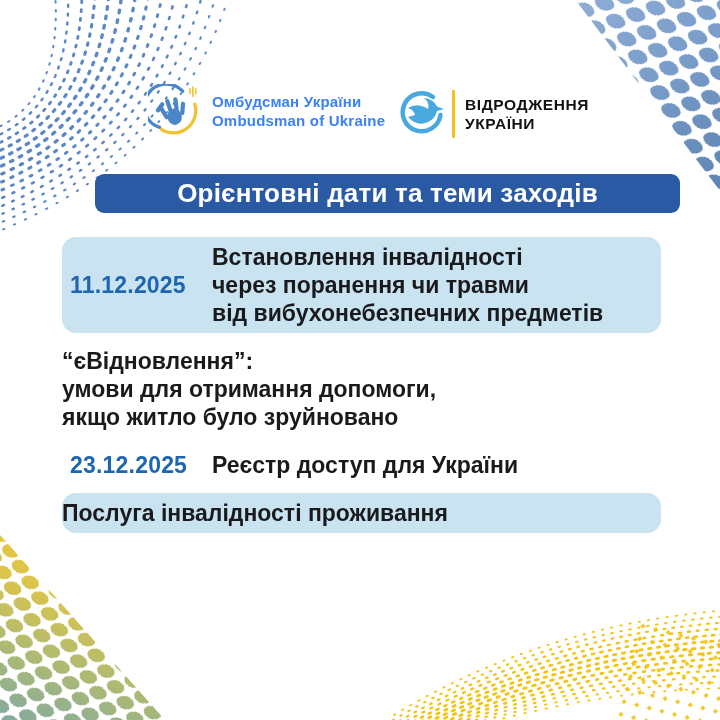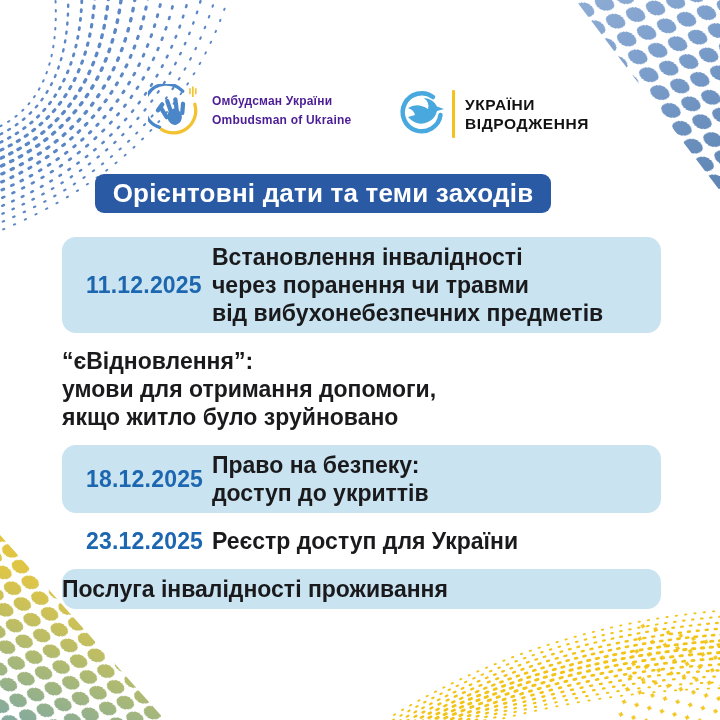--- a/index.html
+++ b/index.html
@@ -47,36 +47,36 @@
     mask-position:0 0,14.5px 11.5px;
   }
   .grid-dots-br{
     position:absolute;right:-14px;bottom:-14px;width:110px;height:104px;
     transform:rotate(14deg);opacity:.95;pointer-events:none;
     background-image:radial-gradient(circle 2.1px,#f2c418 97%,transparent 100%);
     background-size:13px 13px;
   }
   
   .logo-omb{position:absolute;left:148px;top:84px;display:flex;align-items:center;gap:10px;}
-  .logo-omb .txt{font-size:12px;font-weight:bold;line-height:19px;color:#4c1d95;letter-spacing:.2px;}
+  .logo-omb .txt{font-size:15px;font-weight:bold;line-height:19px;color:#3b82f6;letter-spacing:.2px;}
   .logo-vid{position:absolute;left:394px;top:88px;display:flex;align-items:center;}
   .logo-vid .bar{width:3px;height:48px;background:#f5c21c;margin:0 10px 0 6px;border-radius:1px;}
   .logo-vid .txt{font-size:15.5px;font-weight:800;line-height:19px;color:#121212;letter-spacing:.6px;}
   
   .title-banner{
-    position:absolute;left:95px;top:174px;width:456px;height:39px;
+    position:absolute;left:95px;top:174px;width:585px;height:39px;
     background:#2b5aa5;border-radius:9px;
     display:flex;align-items:center;justify-content:center;
     color:#ffffff;font-size:26px;font-weight:bold;letter-spacing:.2px;
   }
   
   .schedule{position:absolute;left:62px;top:237px;width:599px;display:flex;flex-direction:column;gap:8px;}
   .row{display:flex;align-items:center;border-radius:14px;padding:6px 0;}
   .row.highlight{background:#c9e3f1;}
-  .row .date{width:150px;flex:0 0 150px;padding-left:24px;box-sizing:border-box;
+  .row .date{width:150px;flex:0 0 150px;padding-left:8px;box-sizing:border-box;
     font-size:23px;font-weight:bold;color:#1c67b0;letter-spacing:.2px;}
   .row .topic{font-size:23px;line-height:28px;color:#1a1a1c;white-space:pre-line;font-weight:bold;}
 </style>
 </head>
 <body>
 
 <svg class="swoosh swoosh-tl" width="250" height="250" viewBox="0 0 250 250" fill="none" stroke="#5b87c6">
   <g stroke-linecap="round">
     <path d="M-8 130 Q63 101 55 -8" stroke-width="2" stroke-dasharray="1.5 7.5"></path>
     <path d="M-8 138 Q72 105 68 -8" stroke-width="2.4" stroke-dasharray="2 7"></path>
@@ -145,46 +145,41 @@
   </div>
 </div>
 
 <div class="logo-vid">
   <svg width="52" height="52" viewBox="0 0 52 52">
     <path d="M39 9 A19 19 0 1 0 46.5 27" stroke="#49a8dd" stroke-width="4.5" fill="none" stroke-linecap="round"></path>
     <path d="M14 29 q9 10 20 5 q7 -3 9 -11 l7 -2 -7 -2.5 q-4 -8 -13 -8.5 q6 5 4 11 q-11 -7 -20 -1 q6 2 7 7 z" fill="#49a8dd"></path>
   </svg>
   <div class="bar"></div>
   <div class="txt">
+    <div>ВІДРОДЖЕННЯ</div>
     <div>УКРАЇНИ</div>
-    <div>ВІДРОДЖЕННЯ</div>
   </div>
 </div>
 
 <div class="title-banner">
   <span>Орієнтовні дати та теми заходів</span>
 </div>
 
 <div class="schedule">
   <div class="row highlight">
     <div class="date">11.12.2025</div>
     <div class="topic">Встановлення інвалідності
 через поранення чи травми
 від вибухонебезпечних предметів</div>
   </div>
   <div class="row">
     <div class="topic">“єВідновлення”:
 умови для отримання допомоги,
 якщо житло було зруйновано</div>
   </div>
-  <div class="row highlight">
-    <div class="date">18.12.2025</div>
-    <div class="topic">Право на безпеку:
-доступ до укриттів</div>
-  </div>
   <div class="row">
     <div class="date">23.12.2025</div>
     <div class="topic">Реєстр доступ для України</div>
   </div>
   <div class="row highlight">
     <div class="topic">Послуга інвалідності проживання</div>
   </div>
 </div>
 
 </body></html>

